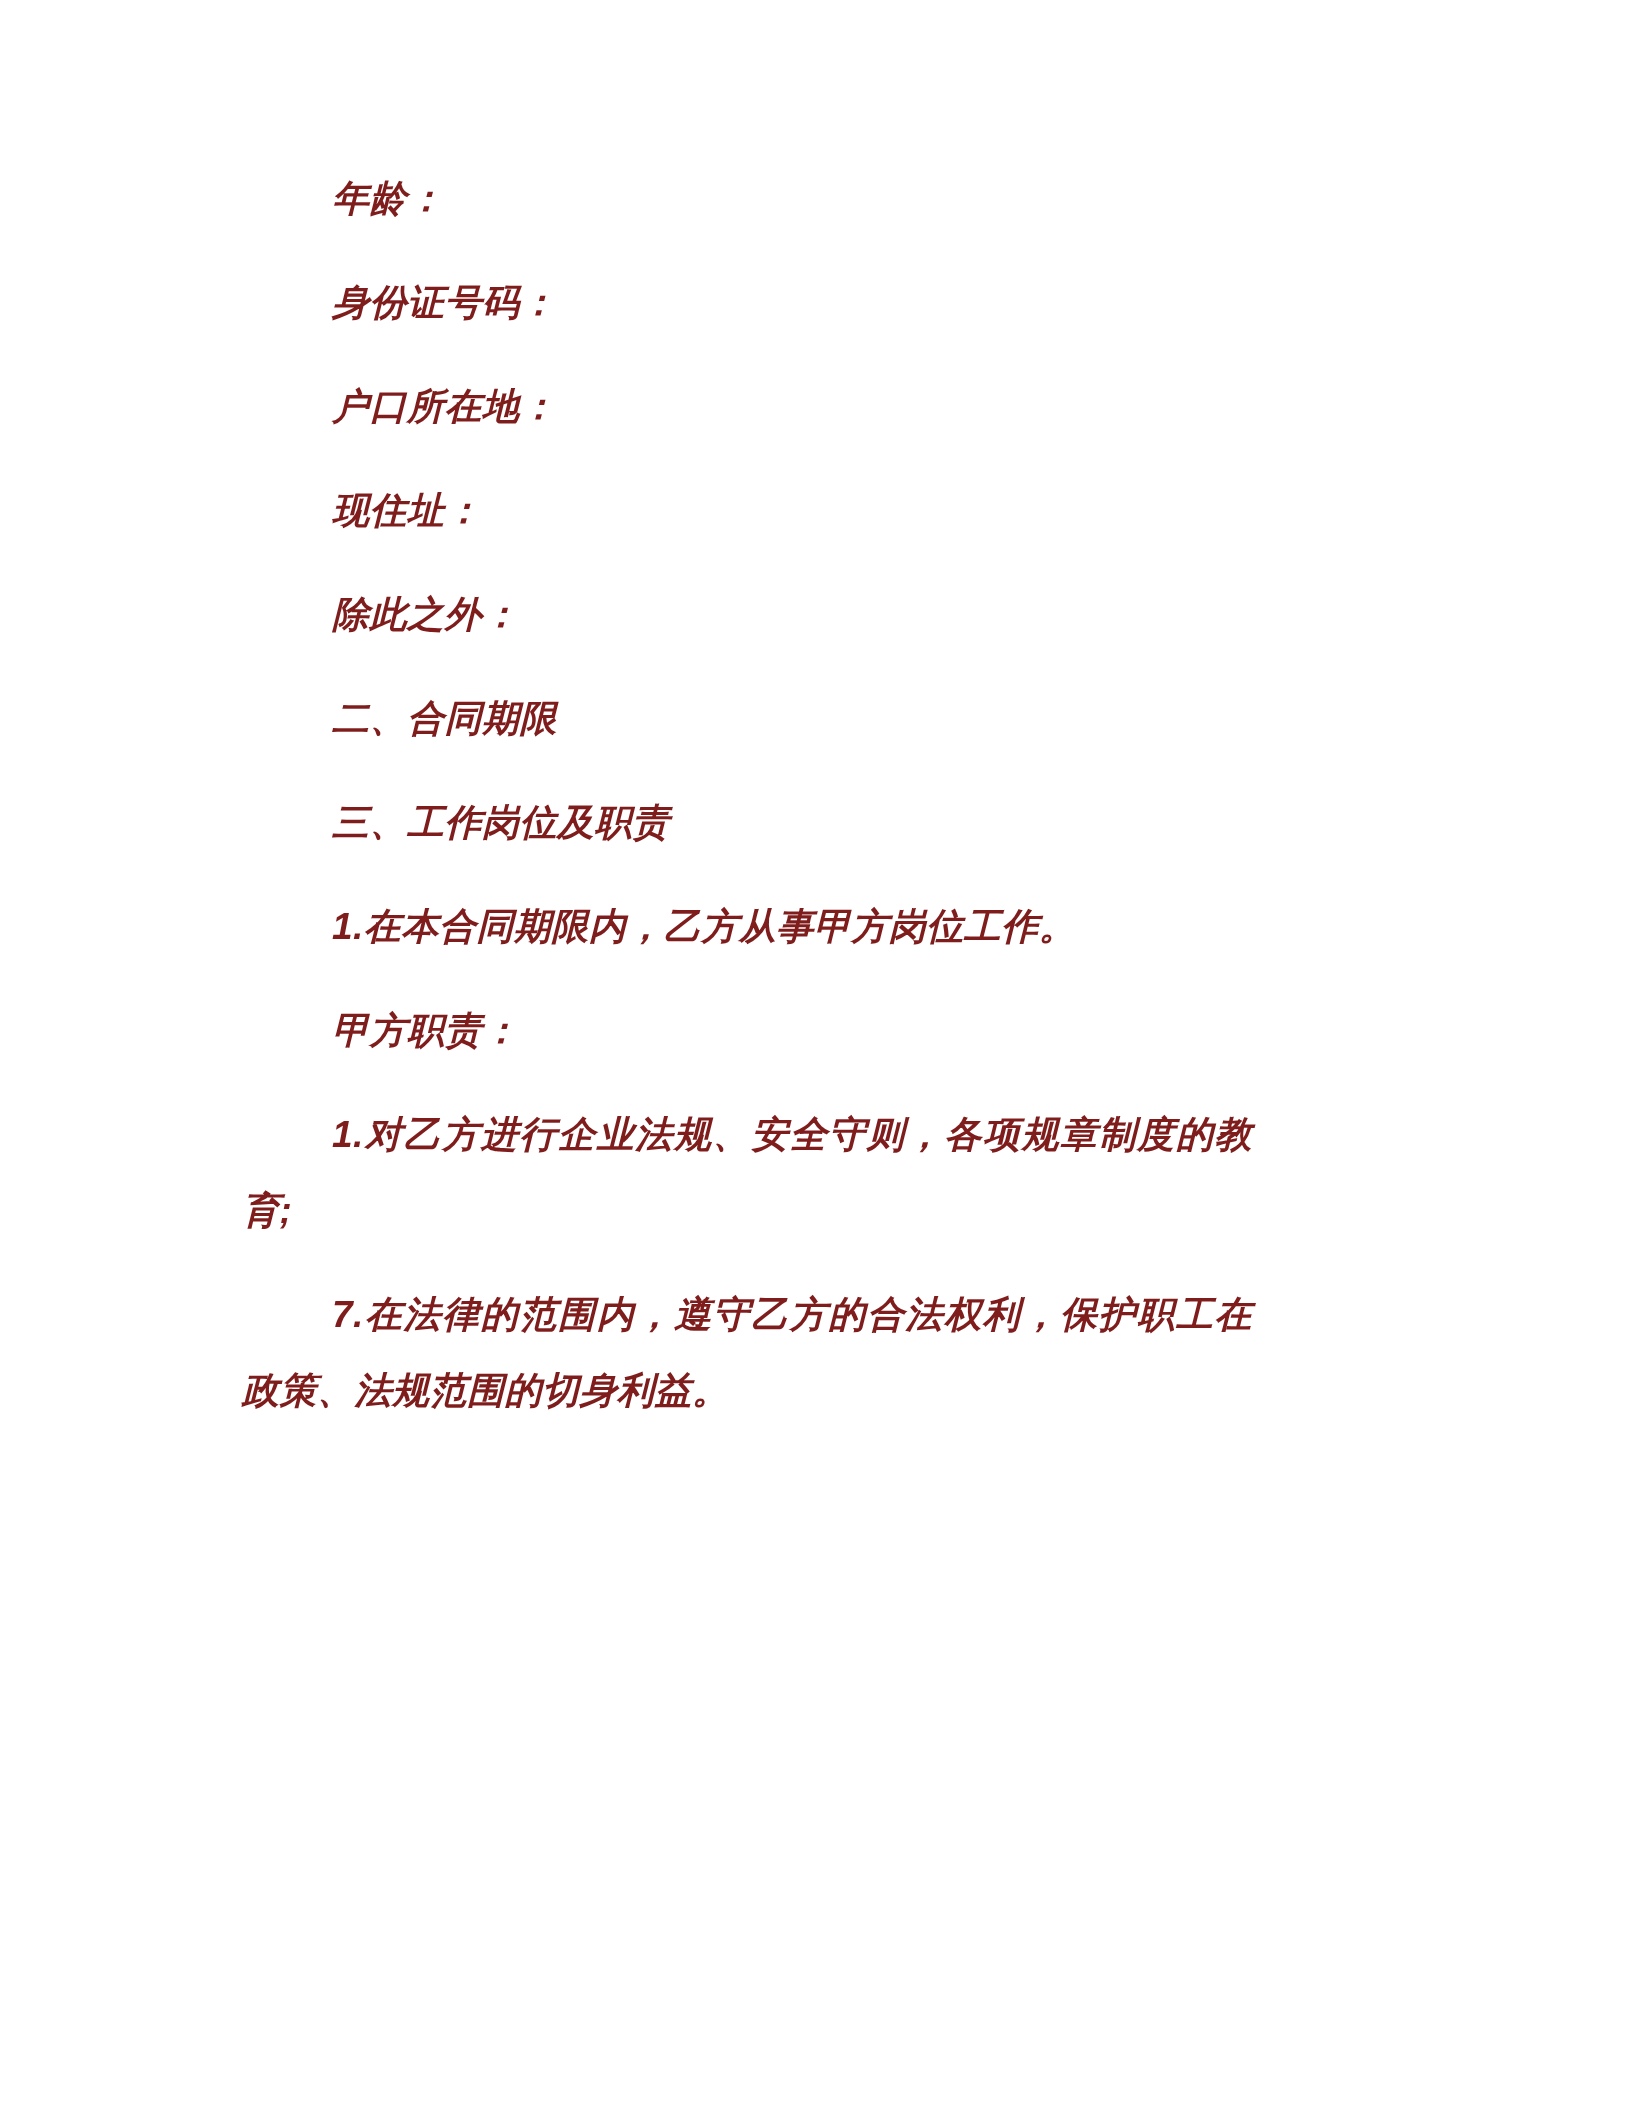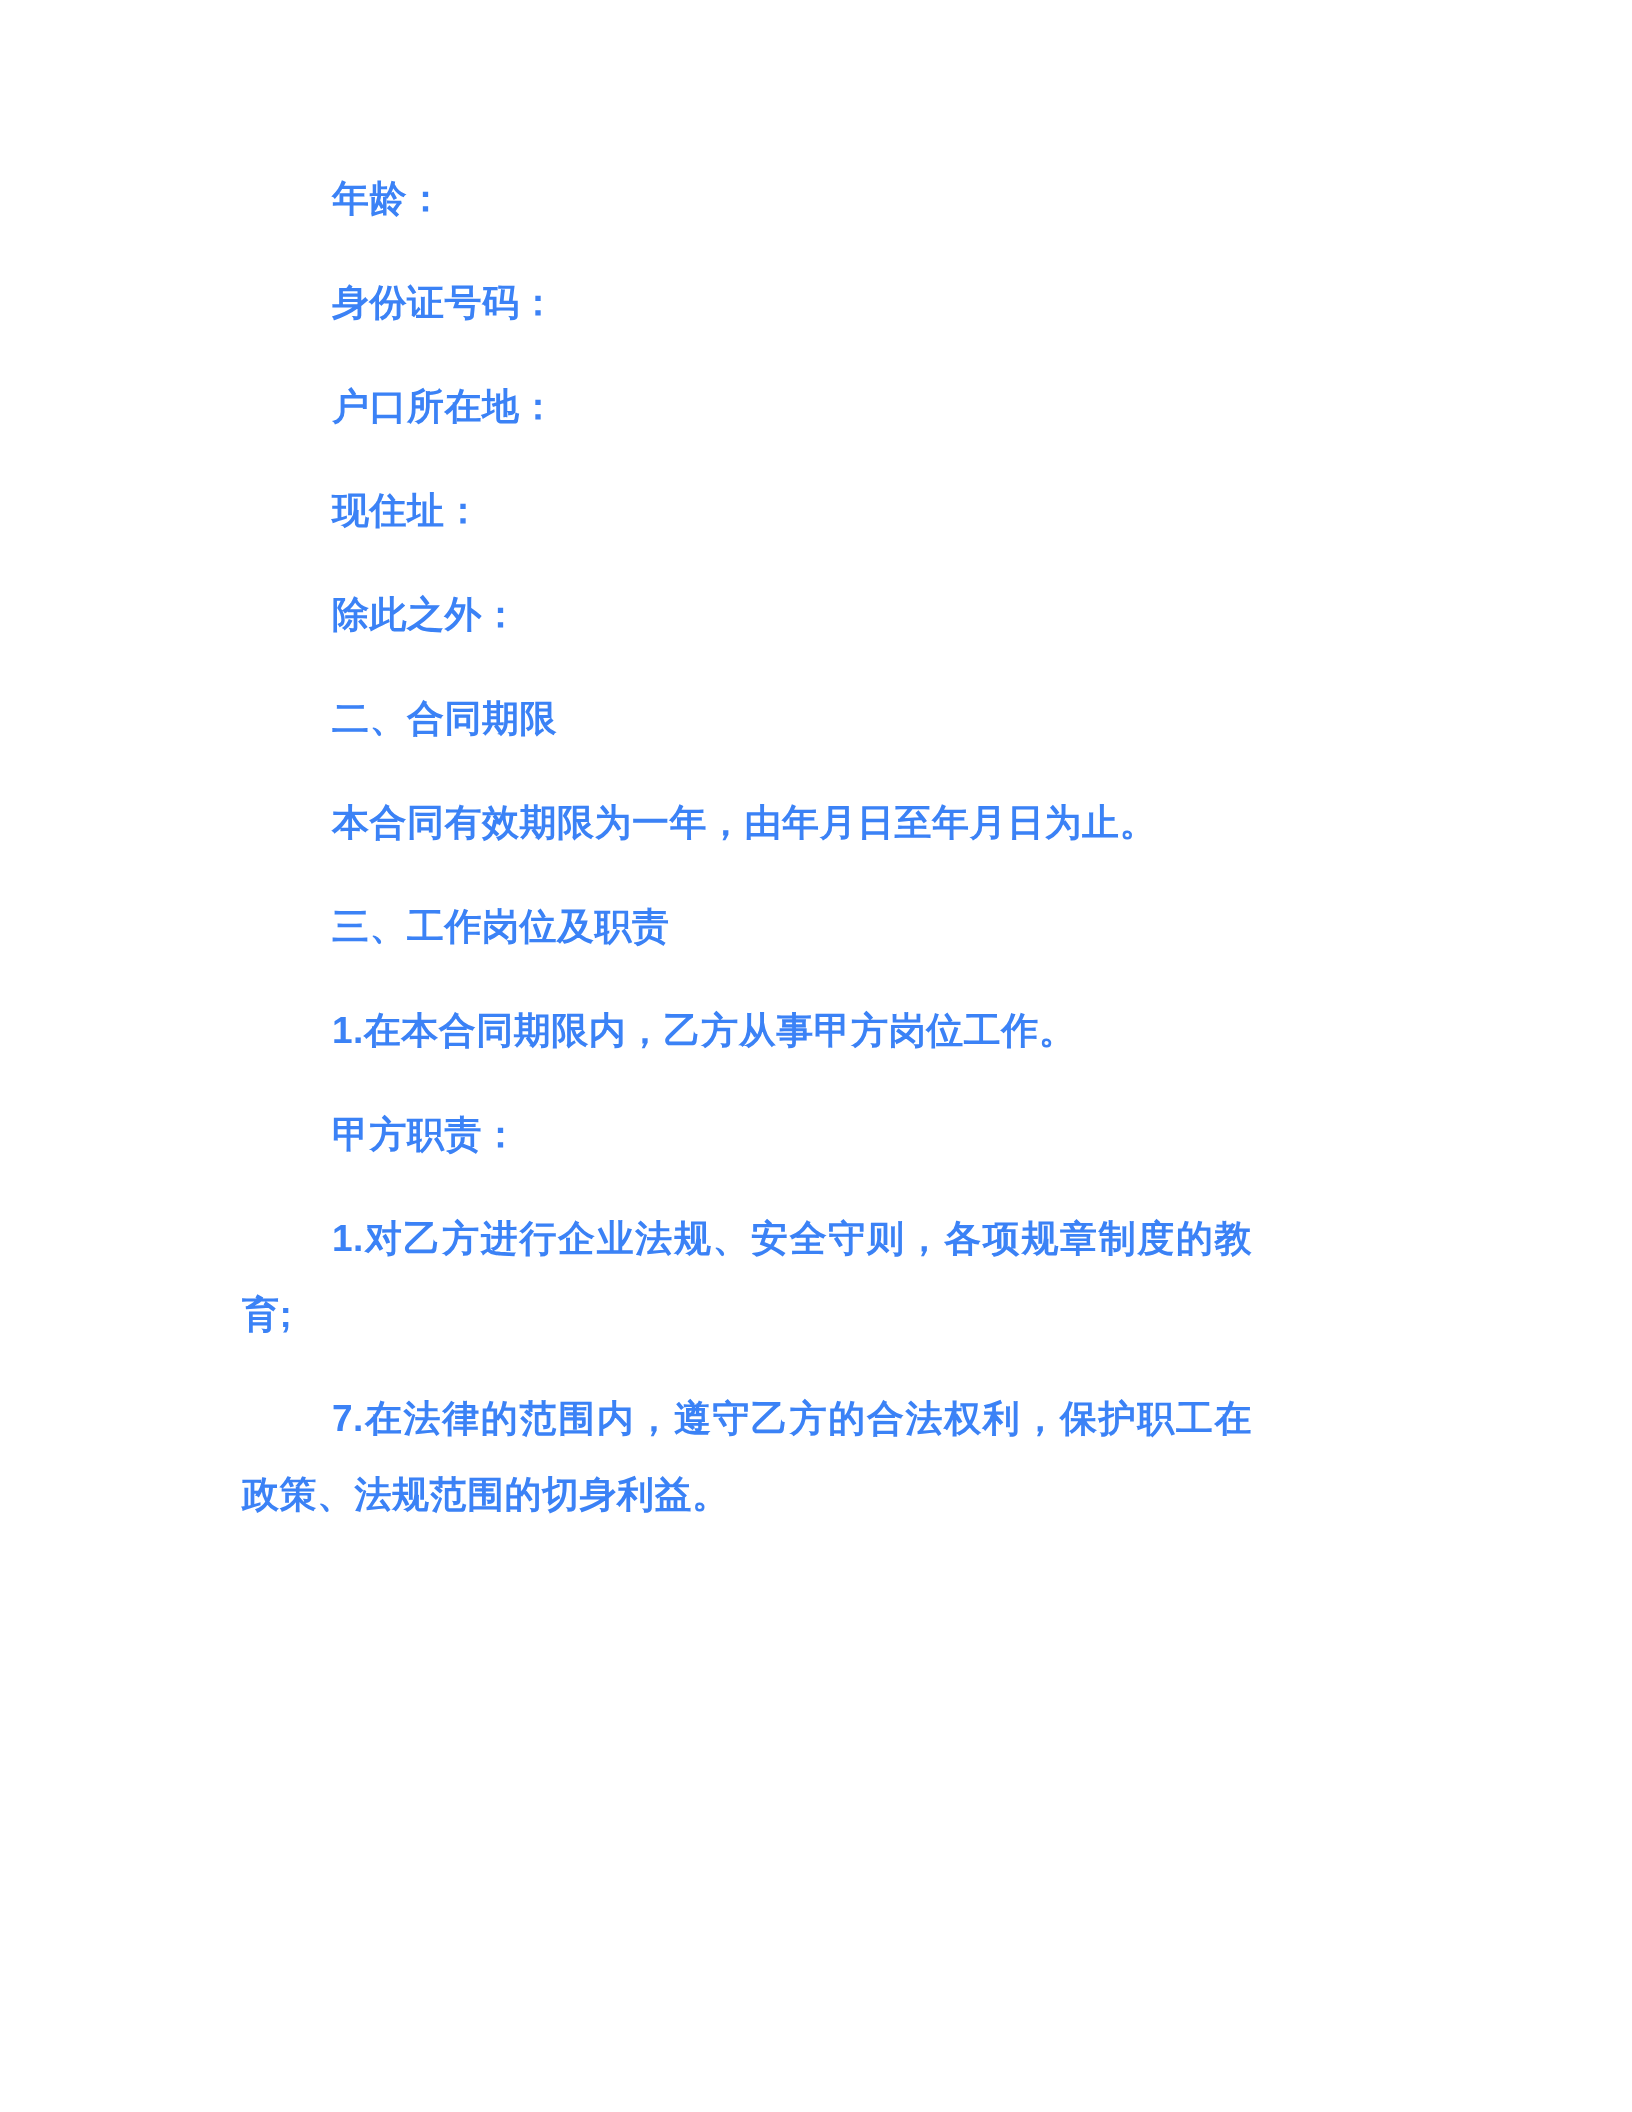--- a/index.html
+++ b/index.html
@@ -11,21 +11,22 @@
   .page {
     position: relative;
     width: 1492px;
     height: 2112px;
     background: #ffffff;
     box-sizing: border-box;
     padding: 161px 240px 0 242px;
     overflow: hidden;
     font-family: "Liberation Sans", "DejaVu Sans", sans-serif;
     font-weight: bold;
-    color: #3b82f6;
+    color: #7f1d1d;
+    font-style: italic;
   }
   .para {
     margin: 0 0 28px 0;
     font-size: 37px;
     line-height: 76px;
     letter-spacing: 0.5px;
     text-align: justify;
     text-indent: 90px;
     word-break: break-all;
   }
@@ -33,19 +34,18 @@
 </head>
 <body>
 
 <div class="page">
   <p class="para">年龄：</p>
   <p class="para">身份证号码：</p>
   <p class="para">户口所在地：</p>
   <p class="para">现住址：</p>
   <p class="para">除此之外：</p>
   <p class="para">二、合同期限</p>
-  <p class="para">本合同有效期限为一年，由年月日至年月日为止。</p>
   <p class="para">三、工作岗位及职责</p>
   <p class="para">1.在本合同期限内，乙方从事甲方岗位工作。</p>
   <p class="para">甲方职责：</p>
   <p class="para">1.对乙方进行企业法规、安全守则，各项规章制度的教育;</p>
   <p class="para">7.在法律的范围内，遵守乙方的合法权利，保护职工在政策、法规范围的切身利益。</p>
 </div>
 
 </body></html>

